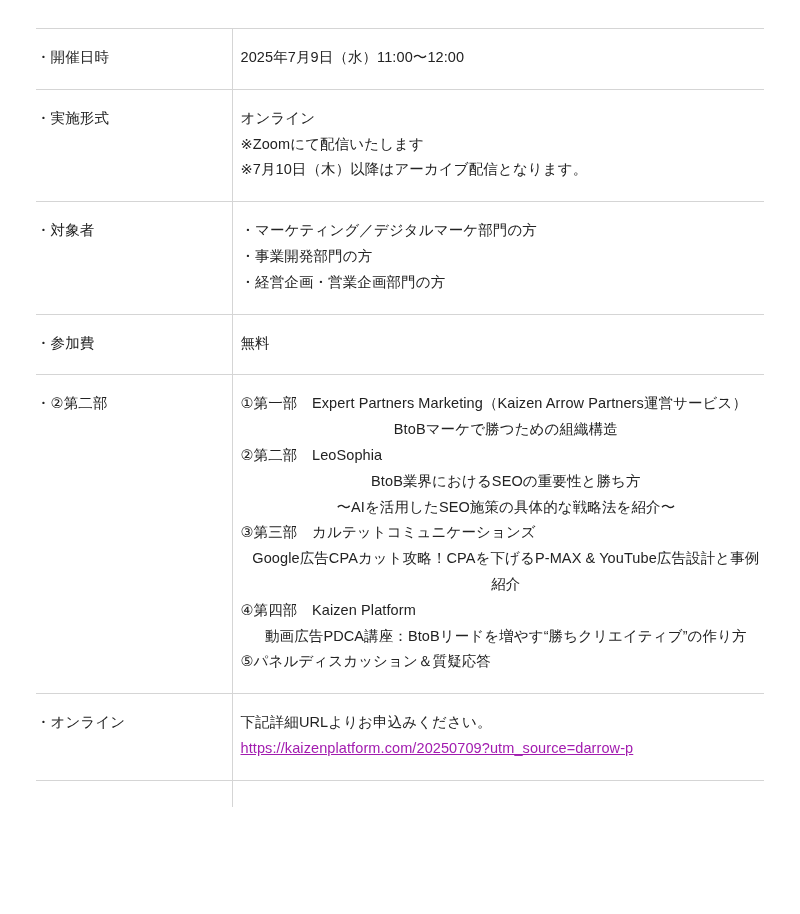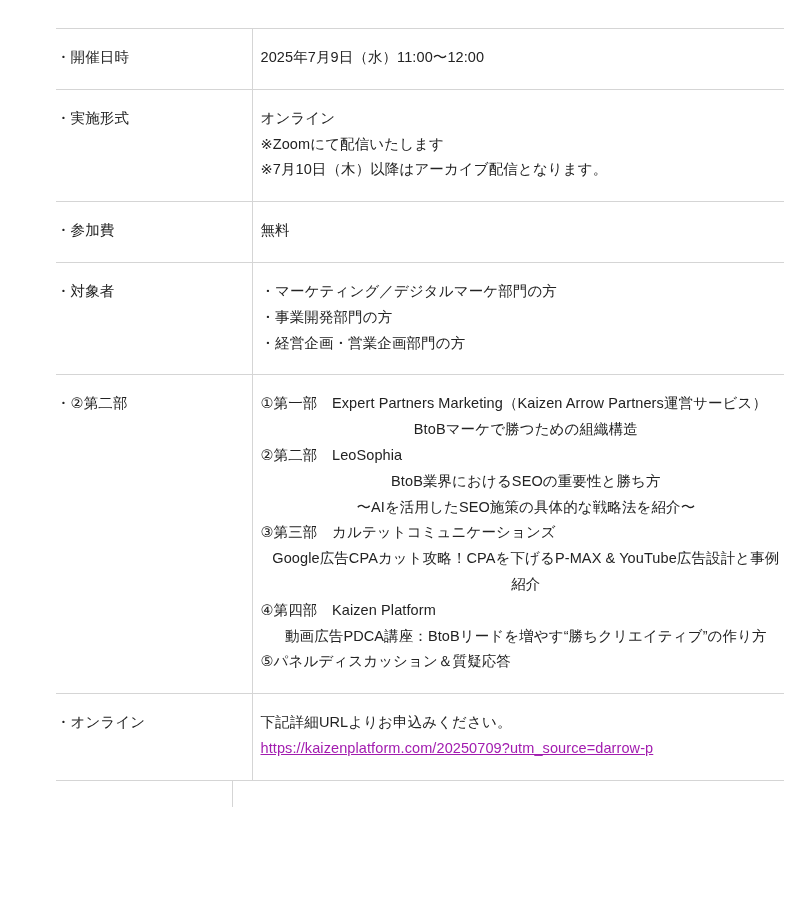--- a/index.html
+++ b/index.html
@@ -20,21 +20,20 @@
     position: relative;
     box-sizing: border-box;
     padding: 28px 36px 0 36px;
   }
   table.info-table {
     width: 728px;
     border-collapse: collapse;
     table-layout: fixed;
     border-top: 1px solid #d5d5d5;
     border-bottom: 1px solid #d5d5d5;
-    margin-left: 20px;
   }
   table.info-table col.label-col { width: 196px; }
   table.info-table col.value-col { width: 532px; }
   table.info-table tr { }
   table.info-table td {
     border-bottom: 1px solid #d5d5d5;
     vertical-align: top;
     padding: 16px 0 18px 0;
     font-size: 14.5px;
     line-height: 1.78;
@@ -93,31 +92,31 @@
         </tr>
         <tr>
           <td class="label">・実施形式</td>
           <td class="value">
             <span class="line">オンライン</span>
             <span class="line">※Zoomにて配信いたします</span>
             <span class="line">※7月10日（木）以降はアーカイブ配信となります。</span>
           </td>
         </tr>
         <tr>
-          <td class="label">・参加費</td>
-          <td class="value">
-            <span class="line">無料</span>
-          </td>
-        </tr>
-        <tr>
           <td class="label">・対象者</td>
           <td class="value">
             <span class="line">・マーケティング／デジタルマーケ部門の方</span>
             <span class="line">・事業開発部門の方</span>
             <span class="line">・経営企画・営業企画部門の方</span>
+          </td>
+        </tr>
+        <tr>
+          <td class="label">・参加費</td>
+          <td class="value">
+            <span class="line">無料</span>
           </td>
         </tr>
         <tr>
           <td class="label">・②第二部</td>
           <td class="value">
             <span class="line">①第一部　Expert Partners Marketing（Kaizen Arrow Partners運営サービス）</span>
             <span class="line indent-1">BtoBマーケで勝つための組織構造</span>
             <span class="line">②第二部　LeoSophia</span>
             <span class="line indent-1">BtoB業界におけるSEOの重要性と勝ち方</span>
             <span class="line indent-1">〜AIを活用したSEO施策の具体的な戦略法を紹介〜</span>

